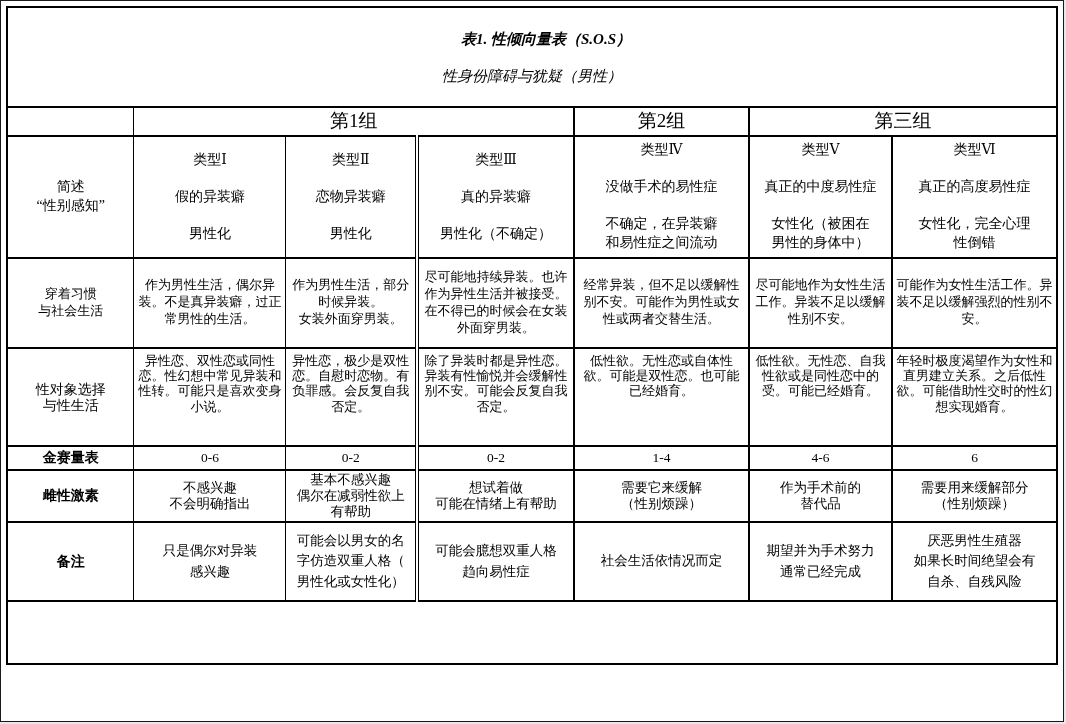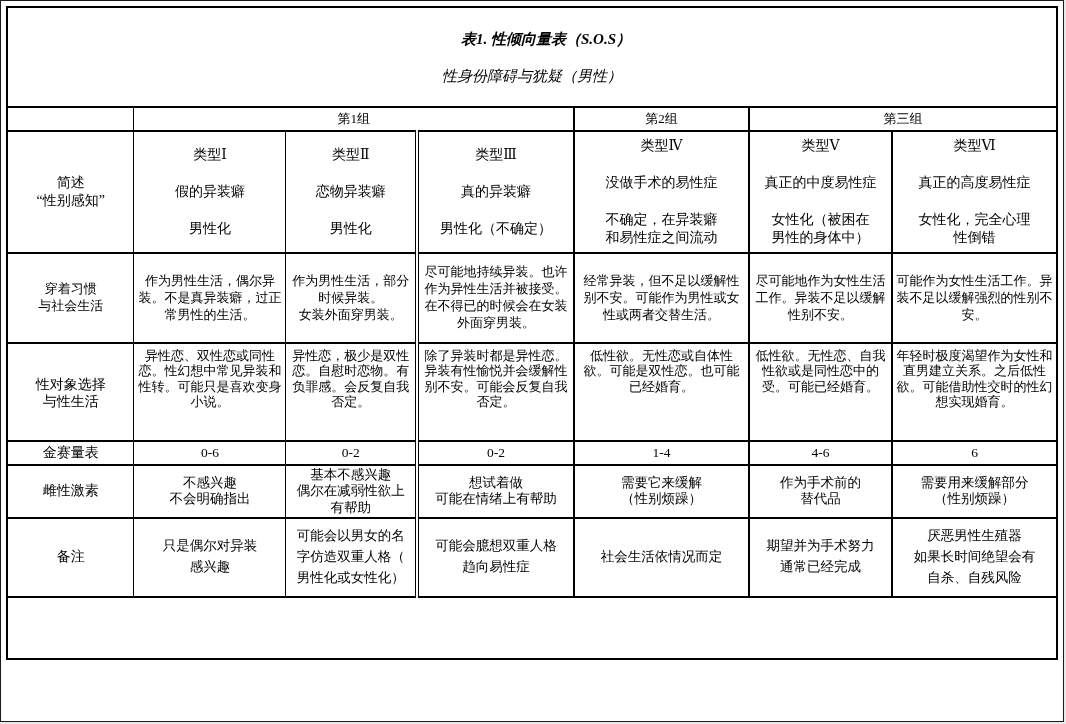--- a/index.html
+++ b/index.html
@@ -53,32 +53,32 @@
     line-height: 1.35;
     margin-left: 28px;
   }
   .title-line2 {
     font-style: italic;
     font-size: 15px;
     line-height: 1.35;
   }
   tr.group-row td {
     height: 24px;
-    font-size: 13px;
+    font-size: 19px;
   }
   tr.typehdr-row td {
     height: 122px;
     font-size: 14px;
     line-height: 1.32;
   }
   td.rlabel {
     font-size: 14px;
     line-height: 1.9;
   }
-  td.rlabel.bold { font-weight: normal; line-height: 1.3; }
+  td.rlabel.bold { font-weight: bold; line-height: 1.3; }
 
   tr.r-dress td   { height: 90px;  font-size: 13px; line-height: 1.3; }
   tr.r-sex td     { height: 98px; font-size: 13px; line-height: 1.18; vertical-align: top; padding-top: 4px; }
   tr.r-sex td.rlabel { vertical-align: middle; font-size: 14px; }
   tr.r-kinsey td  { height: 24px; }
   tr.r-conv td    { height: 51px; }
   tr.r-estro td   { height: 48px; line-height: 1.2; }
   tr.r-psych td   { height: 50px; }
   tr.r-notes td   { height: 79px; line-height: 1.55; }
   tr.r-notes td.rlabel { line-height: 1.3; }

